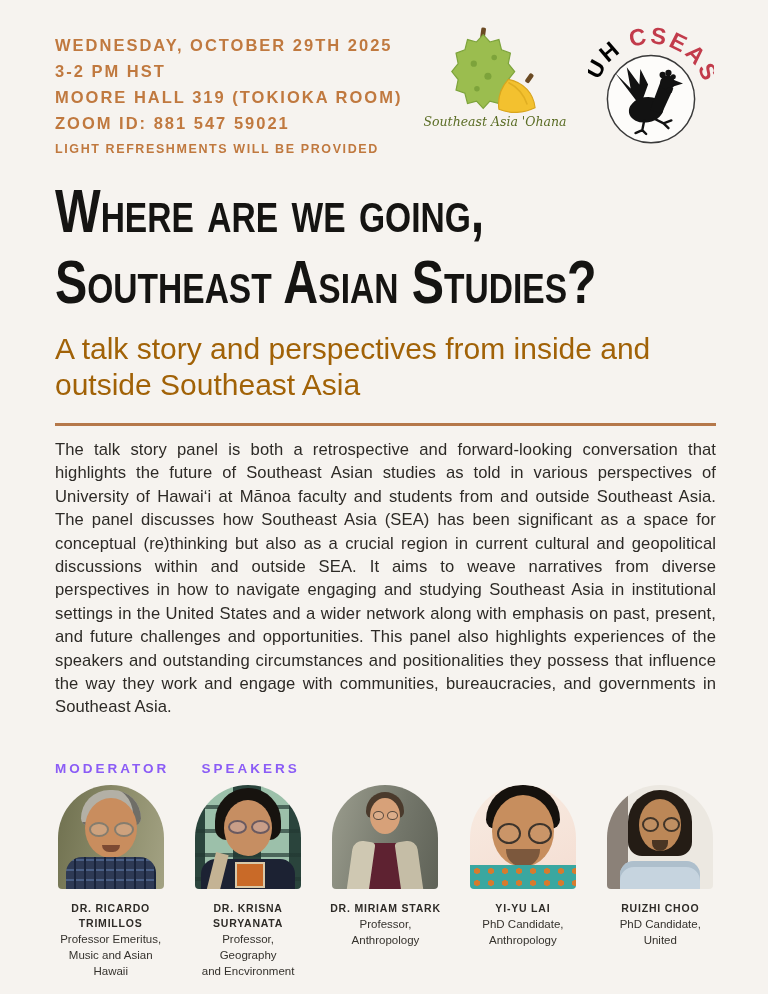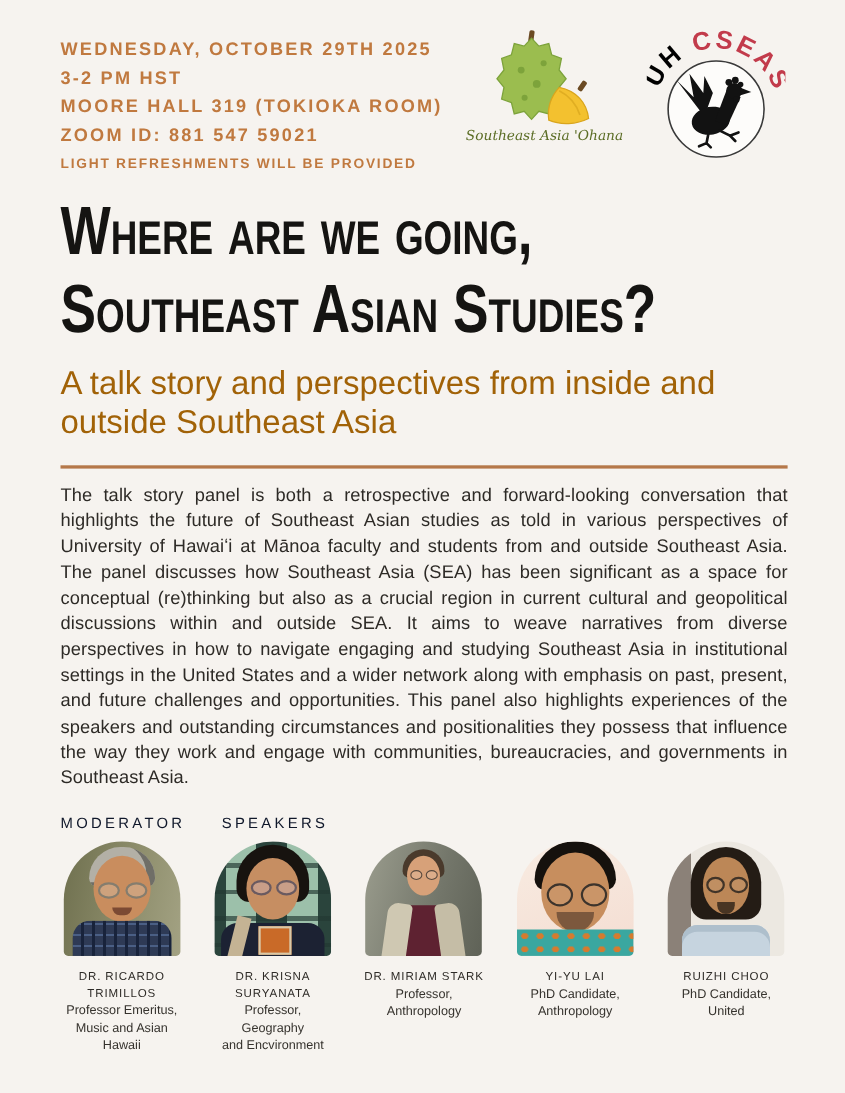--- a/index.html
+++ b/index.html
@@ -24,28 +24,28 @@
   .subtitle{margin-top:14px;font-size:30px;line-height:36px;color:#a16207;max-width:672px;font-weight:400;}
   .divider{margin-top:20px;height:3px;background:#b5784a;border:none;width:100%;}
 
   
   .description{margin-top:12px;font-size:16.6px;line-height:23.4px;color:#2d2a26;
                text-align:justify;letter-spacing:0.1px;}
 
   
   .panel{margin-top:22px;}
   .grid5{display:grid;grid-template-columns:repeat(5,1fr);gap:26px;}
-  .panel-label{font-weight:400;font-size:13.5px;letter-spacing:3px;color:#0f172a;text-align:center;
-               font-variant:small-caps;text-transform:uppercase;}
+  .panel-label{font-weight:700;font-size:13.5px;letter-spacing:3px;color:#8b5cf6;text-align:center;
+               font-variant:small-caps;text-transform:uppercase;margin-top:20px;}
   .photos{margin-top:9px;}
   .ph{position:relative;width:106px;height:104px;margin:0 auto;overflow:hidden;
       border-radius:53px 53px 4px 4px;}
   .ph *{position:absolute;}
   .caption{text-align:center;margin-top:12px;}
-  .person-name{font-size:10.5px;font-weight:normal;letter-spacing:0.8px;color:#2e2b27;line-height:15px;}
+  .person-name{font-size:10.5px;font-weight:bold;letter-spacing:0.8px;color:#2e2b27;line-height:15px;}
   .person-role{font-size:11.5px;color:#35322d;line-height:16px;}
 
   
   .face{border-radius:50%;}
   .glasses{border-radius:50%;}
 
   
   .p1{background:linear-gradient(100deg,#6f704f 0%,#8d8d6b 55%,#a3a283 100%);}
   .p1 .hair{left:23px;top:5px;width:60px;height:36px;background:#b3b0a6;border-radius:30px 30px 8px 8px;
             box-shadow:inset -8px -4px 0 #6f6e67;}

